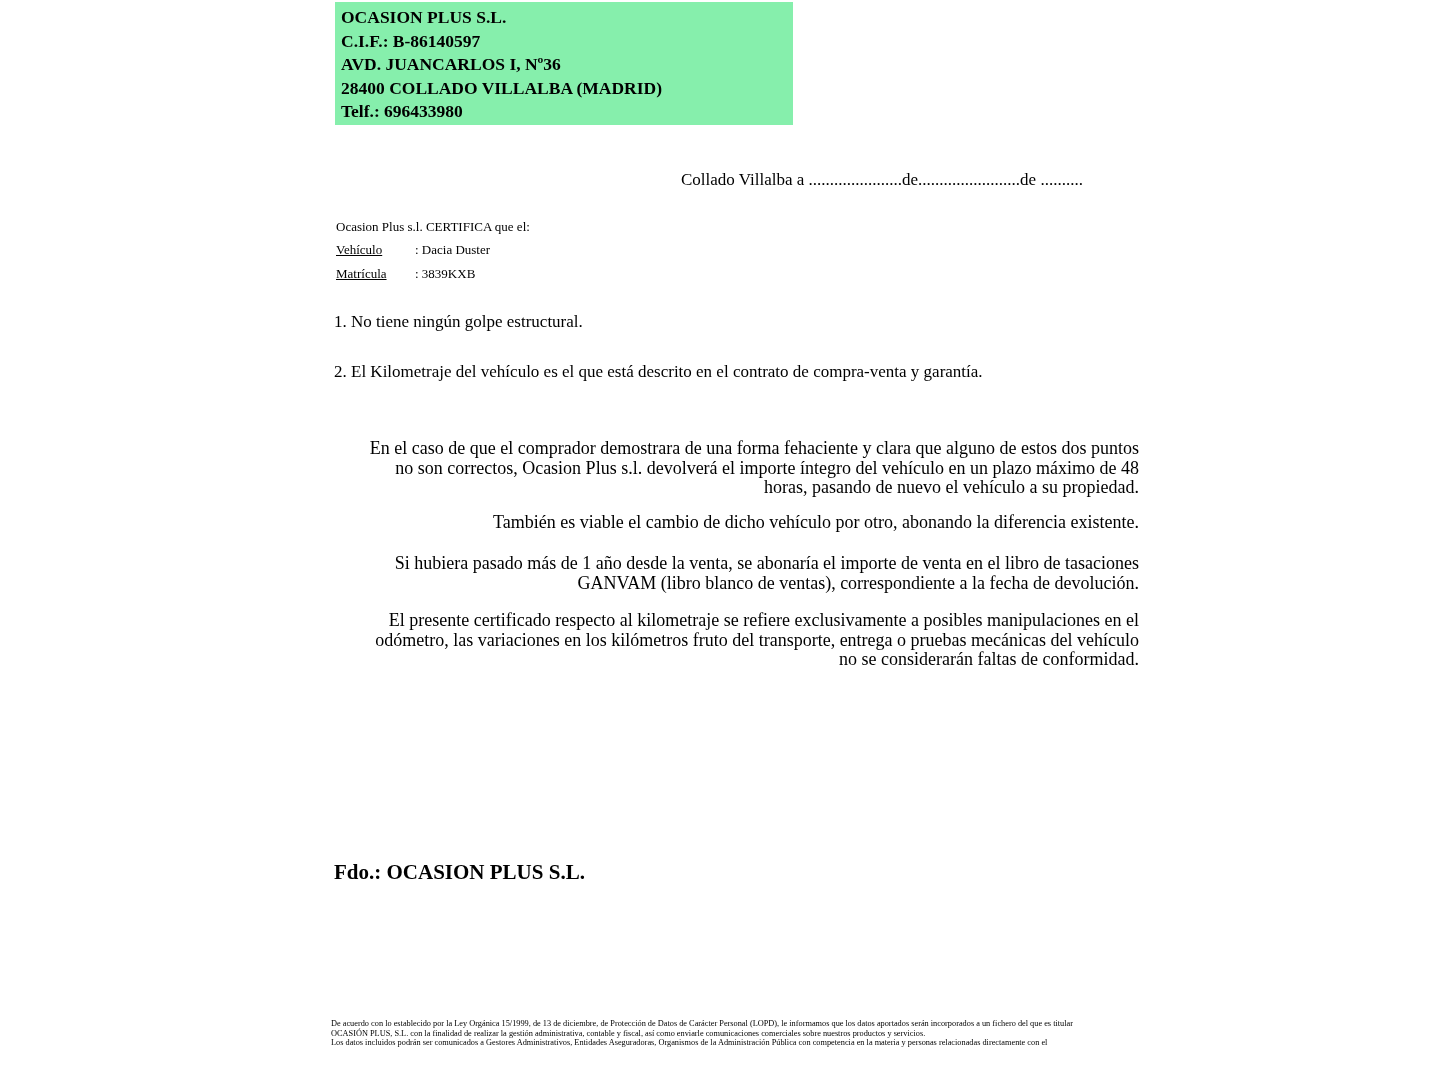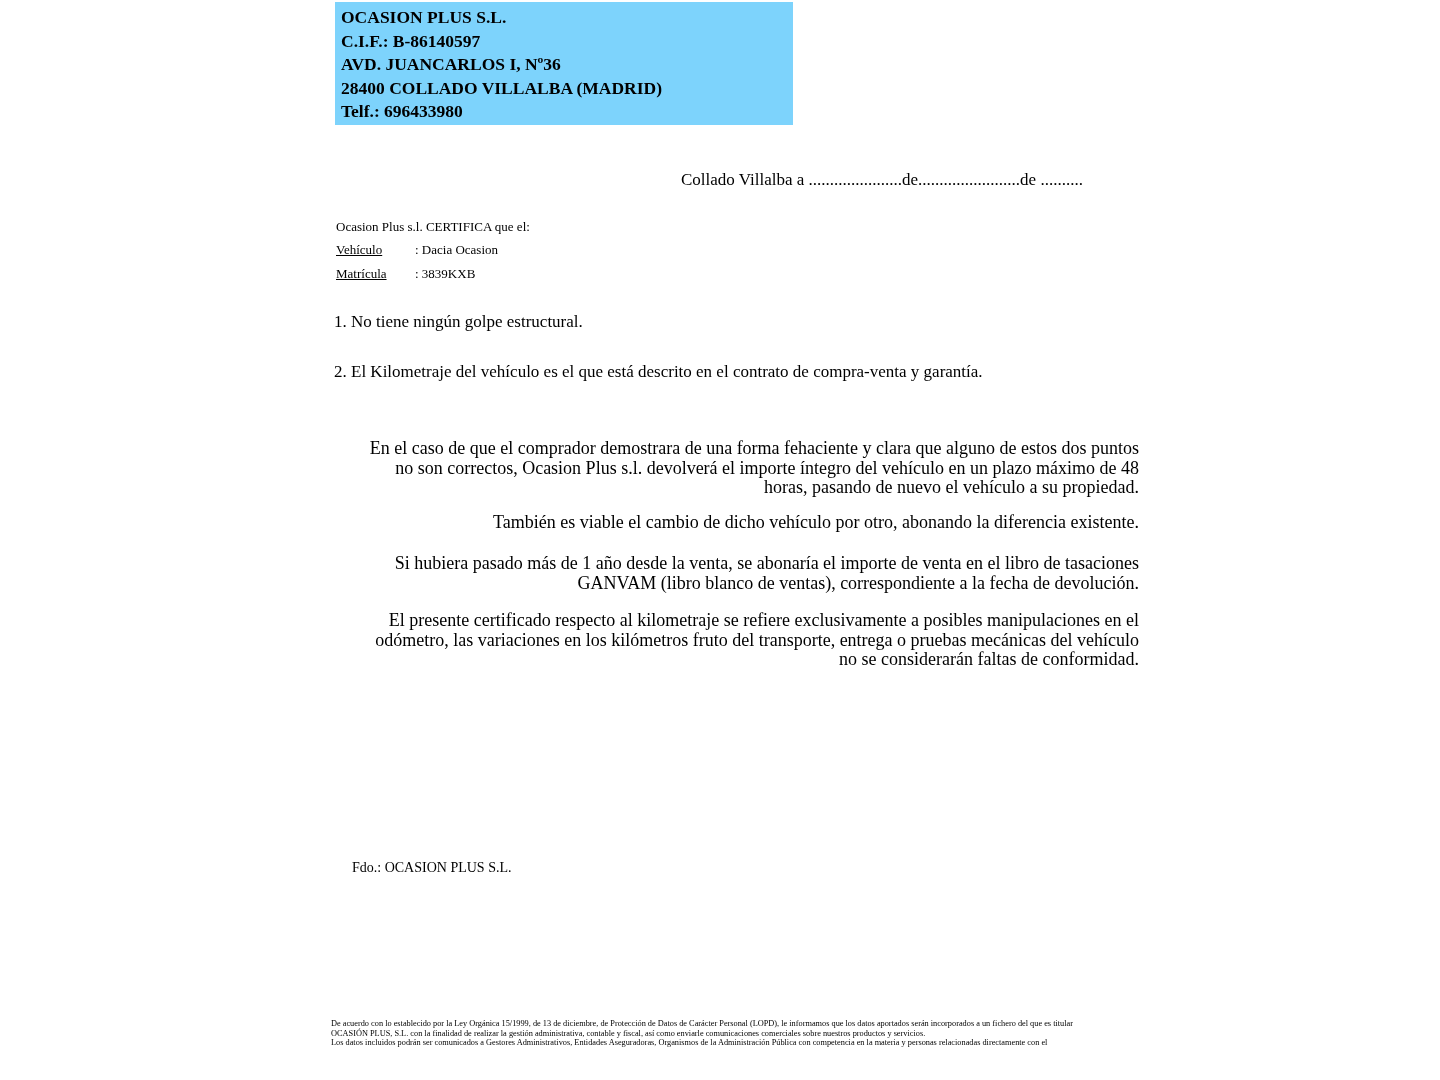--- a/index.html
+++ b/index.html
@@ -12,21 +12,21 @@
     color: #000000;
     font-family: "Liberation Serif", serif;
     overflow: hidden;
   }
   .header-box {
     position: absolute;
     left: 335px;
     top: 2px;
     width: 458px;
     height: 123px;
-    background: #7dd3fc;
+    background: #86efac;
     padding: 4px 8px 0 6px;
   }
   .header-box .hline {
     font-weight: bold;
     font-size: 17.5px;
     line-height: 23.6px;
     white-space: nowrap;
   }
   .date-line {
     position: absolute;
@@ -64,24 +64,25 @@
     line-height: 19.6px;
     text-align: right;
     margin-left: 36px;
   }
   .para1 { top: 439px; }
   .para2 { top: 513px; }
   .para3 { top: 554px; }
   .para4 { top: 611px; }
   .signature {
     position: absolute;
-    left: 352px;
+    left: 334px;
     top: 860px;
-    font-size: 14px;
+    font-size: 21px;
     white-space: nowrap;
+    font-weight: bold;
   }
   .legal {
     position: absolute;
     left: 331px;
     top: 1019px;
     width: 780px;
   }
   .legal .lline {
     font-size: 8.3px;
     line-height: 9.7px;
@@ -100,21 +101,21 @@
     <div class="hline">28400 COLLADO VILLALBA (MADRID)</div>
     <div class="hline">Telf.: 696433980</div>
   </div>
 
   <div class="date-line">Collado Villalba a ......................de........................de ..........</div>
 
   <div class="cert">
     <div class="cert-intro">Ocasion Plus s.l. CERTIFICA que el:</div>
     <div class="cert-row">
       <span class="cert-label">Vehículo</span>
-      <span class="cert-value">: Dacia Ocasion</span>
+      <span class="cert-value">: Dacia Duster</span>
     </div>
     <div class="cert-row">
       <span class="cert-label">Matrícula</span>
       <span class="cert-value">: 3839KXB</span>
     </div>
   </div>
 
   <div class="point point1">1. No tiene ningún golpe estructural.</div>
   <div class="point point2">2. El Kilometraje del vehículo es el que está descrito en el contrato de compra-venta y garantía.</div>
 

